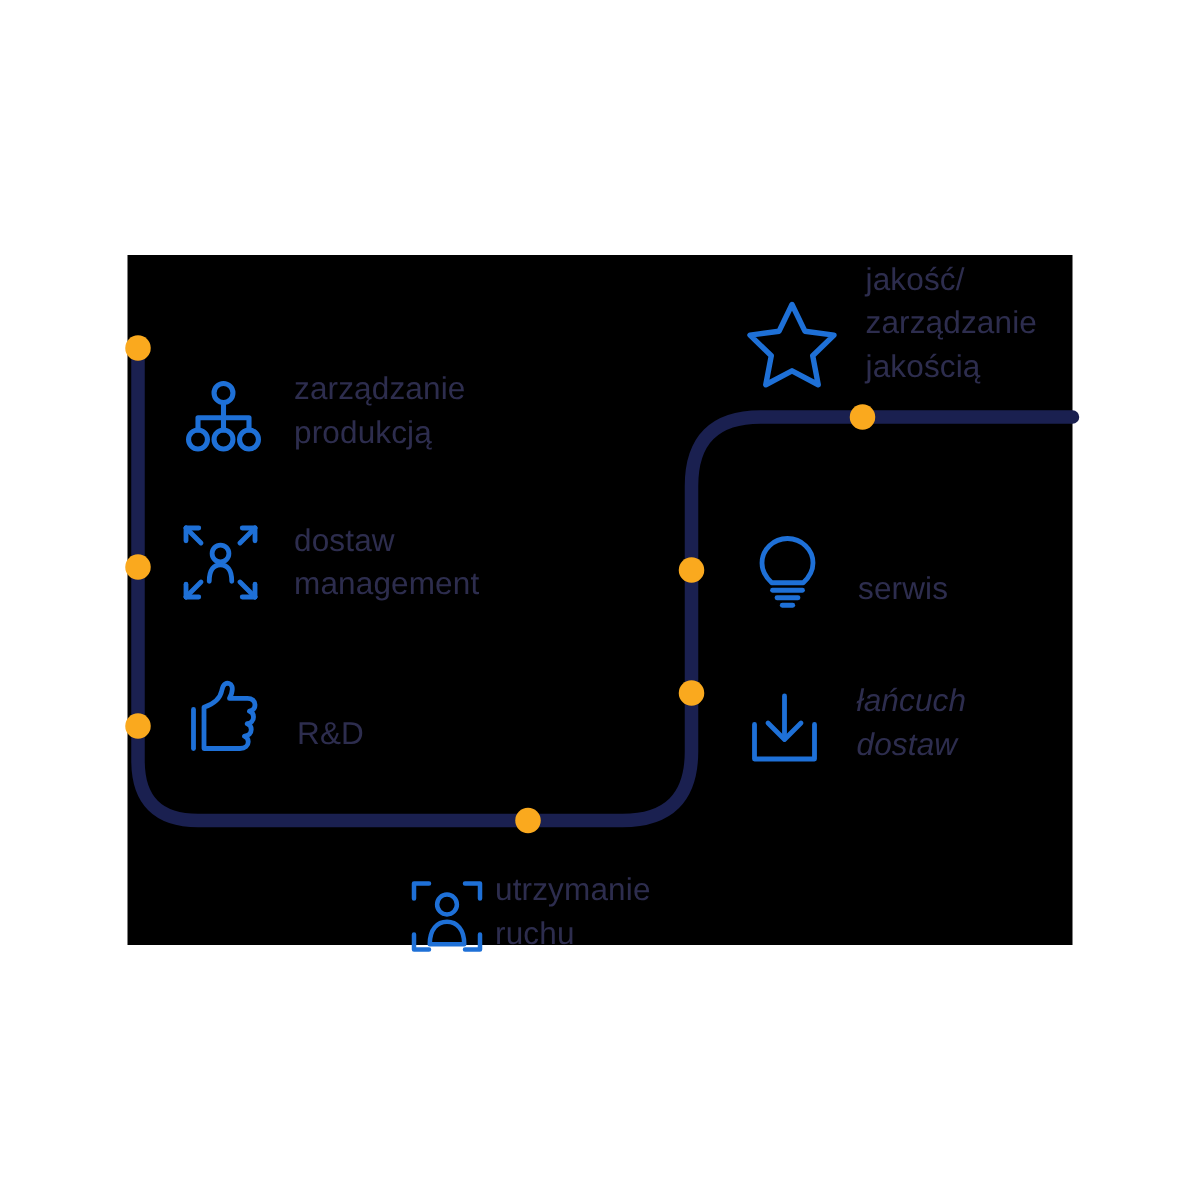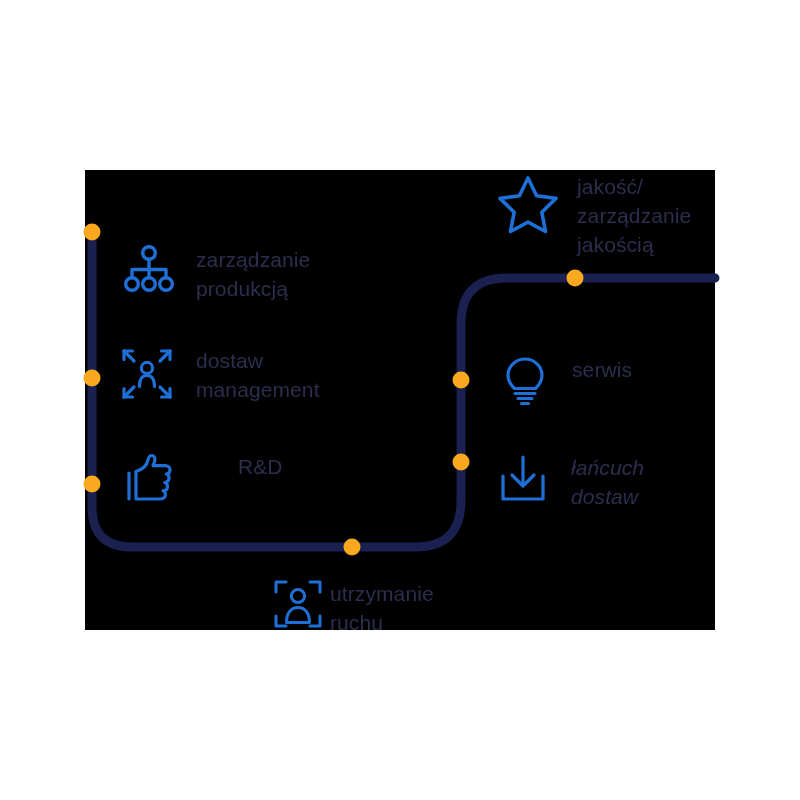--- a/index.html
+++ b/index.html
@@ -27,42 +27,42 @@
   #diagram-svg {
     position: absolute;
     left: 0;
     top: 0;
     width: 800px;
     height: 800px;
   }
   .node {
     position: absolute;
     display: flex;
-    align-items: flex-start;
+    align-items: flex-end;
   }
   .node .glyph {
     flex: 0 0 auto;
     display: block;
   }
   .node .label {
     color: #2d2d4e;
     font-size: 21px;
     line-height: 29px;
     letter-spacing: 0.1px;
     white-space: pre-line;
   }
 
   
   #node-zarzadzanie-produkcja { left: 124px; top: 244px; }
   #node-zarzadzanie-produkcja .label { margin-left: 22px; margin-top: 1px; }
 
   #node-project-management { left: 118px; top: 345px; }
   #node-project-management .label { margin-left: 20px; margin-top: 1px; }
 
-  #node-rd { left: 124px; top: 452px; gap: 40px; }
+  #node-rd { left: 124px; top: 452px; }
   #node-rd .label { margin-left: 22px; }
 
   #node-jakosc { left: 497px; top: 174px; }
   #node-jakosc .label { margin-left: 18px; margin-top: -2px; }
 
   #node-serwis { left: 500px; top: 355px; }
   #node-serwis .label { margin-left: 22px; }
 
   #node-lancuch-dostaw { left: 497px; top: 452px; font-style: italic; }
   #node-lancuch-dostaw .label { margin-left: 22px; margin-top: 1px; }

